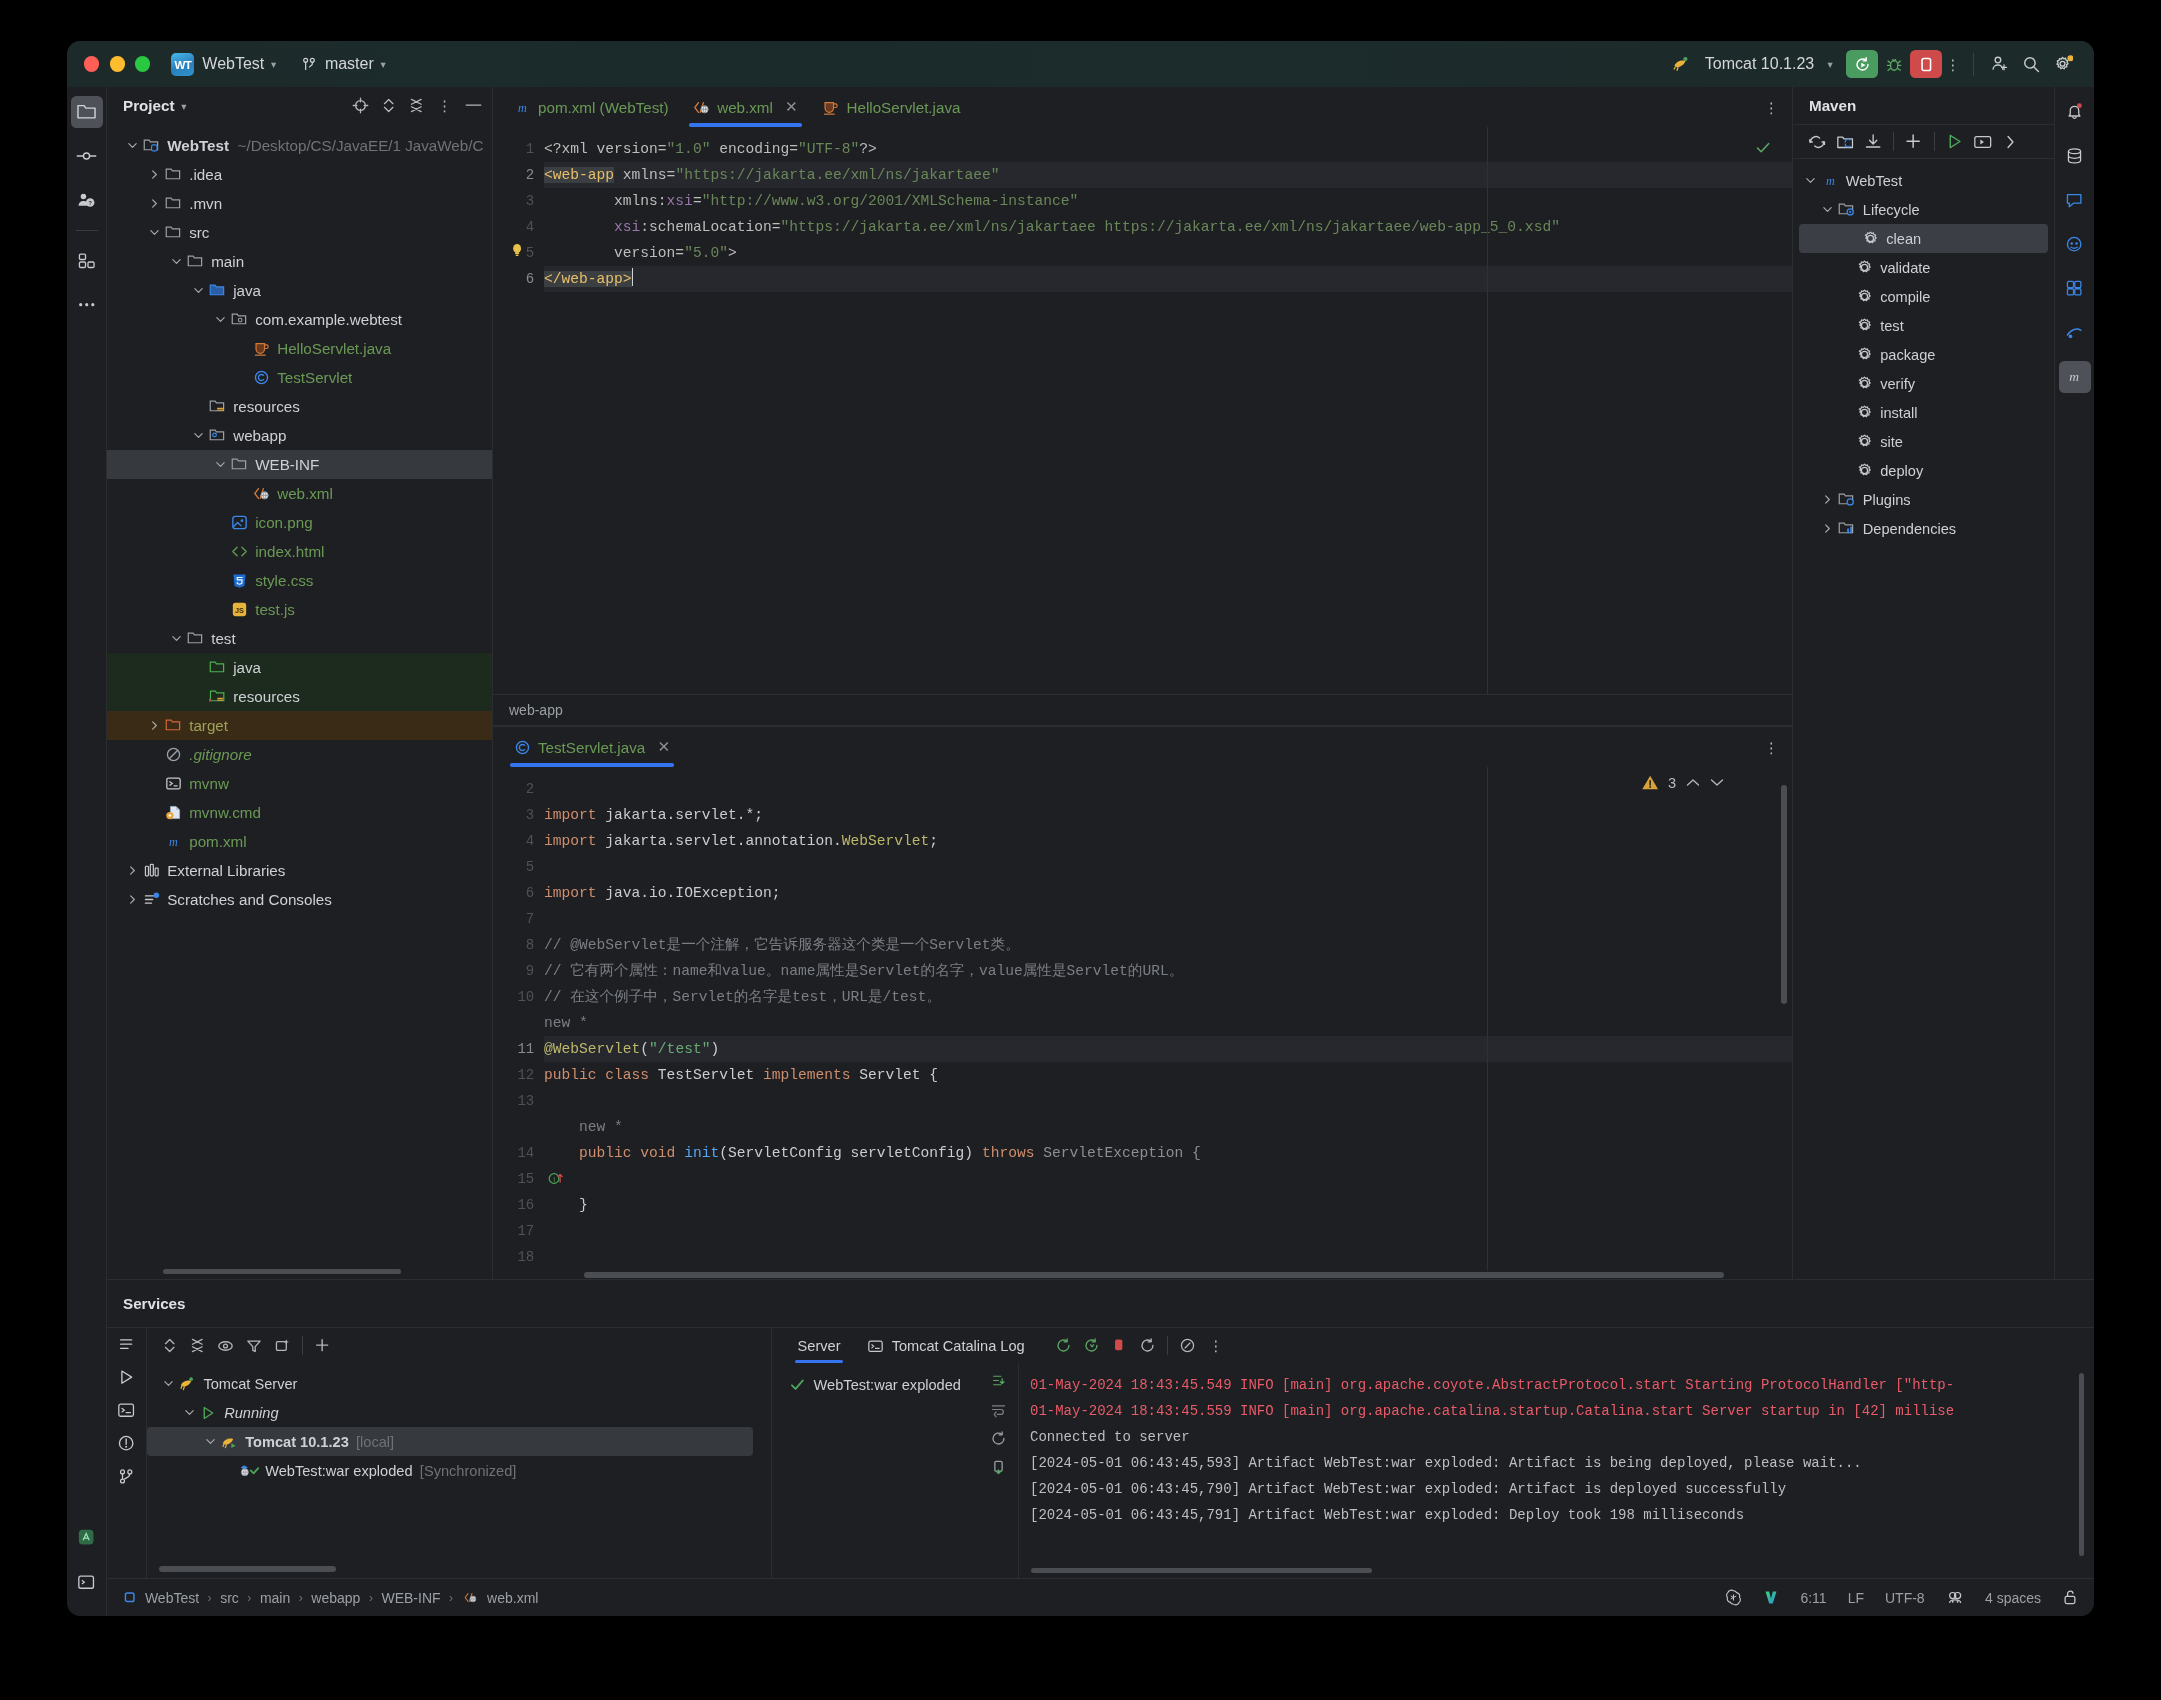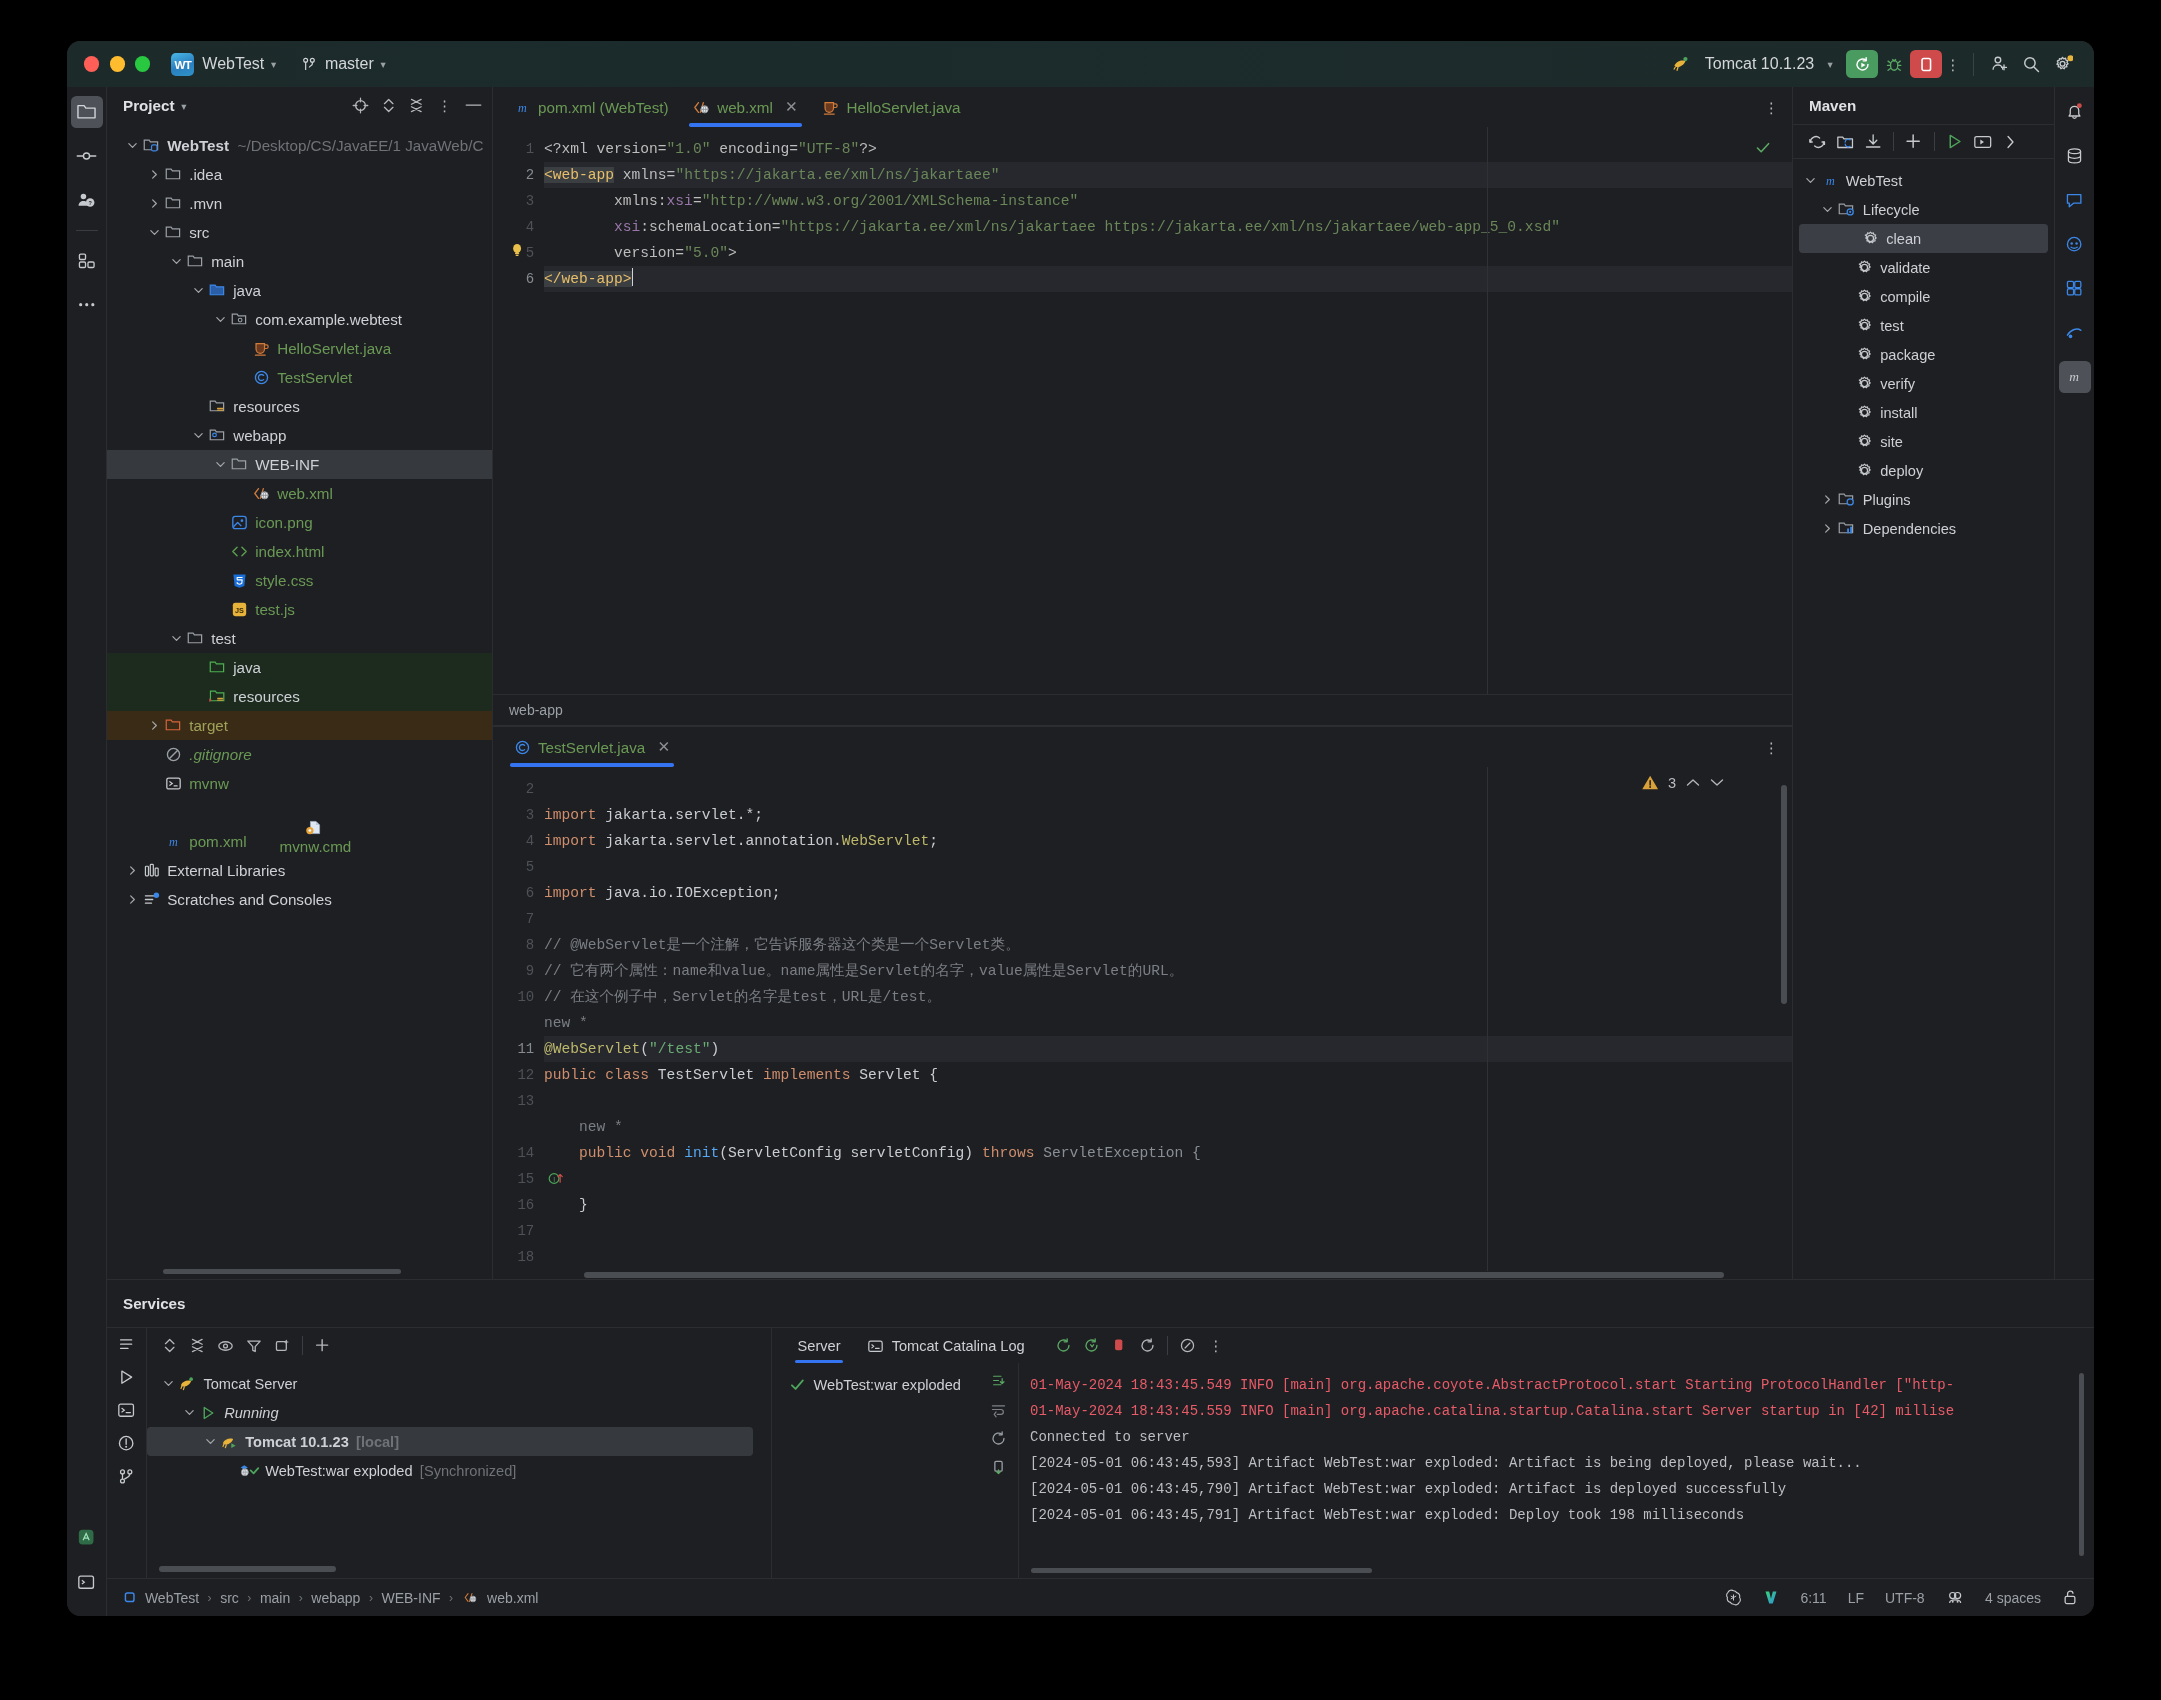--- a/index.html
+++ b/index.html
@@ -616,21 +616,21 @@
                 <div class="trow" style="padding-left: 38px;">
                   <span class="tarrow"></span>
                   <span class="ticon">
                     <svg width="17" height="17" viewBox="0 0 28 28">
                       <rect x="3" y="5" width="22" height="18" rx="3" fill="none" stroke="#c6c9cd" stroke-width="2.1"></rect>
                       <path d="M8 11l4 3-4 3M15 18h5" stroke="#c6c9cd" stroke-width="2" fill="none" stroke-linecap="round"></path>
                     </svg>
                   </span>
                   <span class="tlabel green">mvnw</span>
                 </div>
-                <div class="trow" style="padding-left: 38px; flex-direction: column;">
+                <div class="trow" style="padding-left: 38px;">
                   <span class="tarrow"></span>
                   <span class="ticon">
                     <svg width="17" height="17" viewBox="0 0 28 28">
                       <path d="M9 4h9l6 6v14H9z" fill="#dfe7f2" stroke="#9aa8bb" stroke-width="1.6"></path>
                       <path d="M18 4v6h6" fill="#b9c8dd"></path>
                       <circle cx="8" cy="19" r="6" fill="#e8a33a"></circle>
                       <circle cx="8" cy="19" r="2.2" fill="#fff"></circle>
                     </svg>
                   </span>
                   <span class="tlabel green">mvnw.cmd</span>
@@ -1196,21 +1196,21 @@
                       </svg>
                     </span>
                     <span class="ticon">
                       <svg width="17" height="16" viewBox="0 0 28 26">
                         <path d="M3 15c3-7 11-9 17-7-2 6-9 10-14 9z" fill="#e8b33a"></path>
                         <path d="M5 16l-2 5M9 17l-2 6" stroke="#e8b33a" stroke-width="2"></path>
                         <path d="M17 15l7 4-7 4z" fill="#4ca55a"></path>
                       </svg>
                     </span>
                     <span class="tlabel bold">Tomcat 10.1.23</span>
-                    <span class="tsub" style="margin-left: 7.3px; font-weight: bold;">[local]</span>
+                    <span class="tsub" style="margin-left: 7.3px;">[local]</span>
                   </div>
                   <div class="trow" style="height: 29px; padding-left: 74px;">
                     <span class="tarrow"></span>
                     <span class="ticon">
                       <svg width="22" height="16" viewBox="0 0 36 26">
                         <path d="M9 3l6 4-6 4-6-4z" fill="#3b87e8"></path>
                         <circle cx="10" cy="15" r="6" fill="#e7e9ec" stroke="#8f9399" stroke-width="1.2"></circle>
                         <path d="M4 15h12M10 9c2.5 4 2.5 8 0 12M10 9c-2.5 4-2.5 8 0 12" stroke="#7b7f85" stroke-width="1" fill="none"></path>
                         <path d="M20 12l5 5 8-9" stroke="#4ca55a" stroke-width="3" fill="none" stroke-linecap="round" stroke-linejoin="round"></path>
                       </svg>

